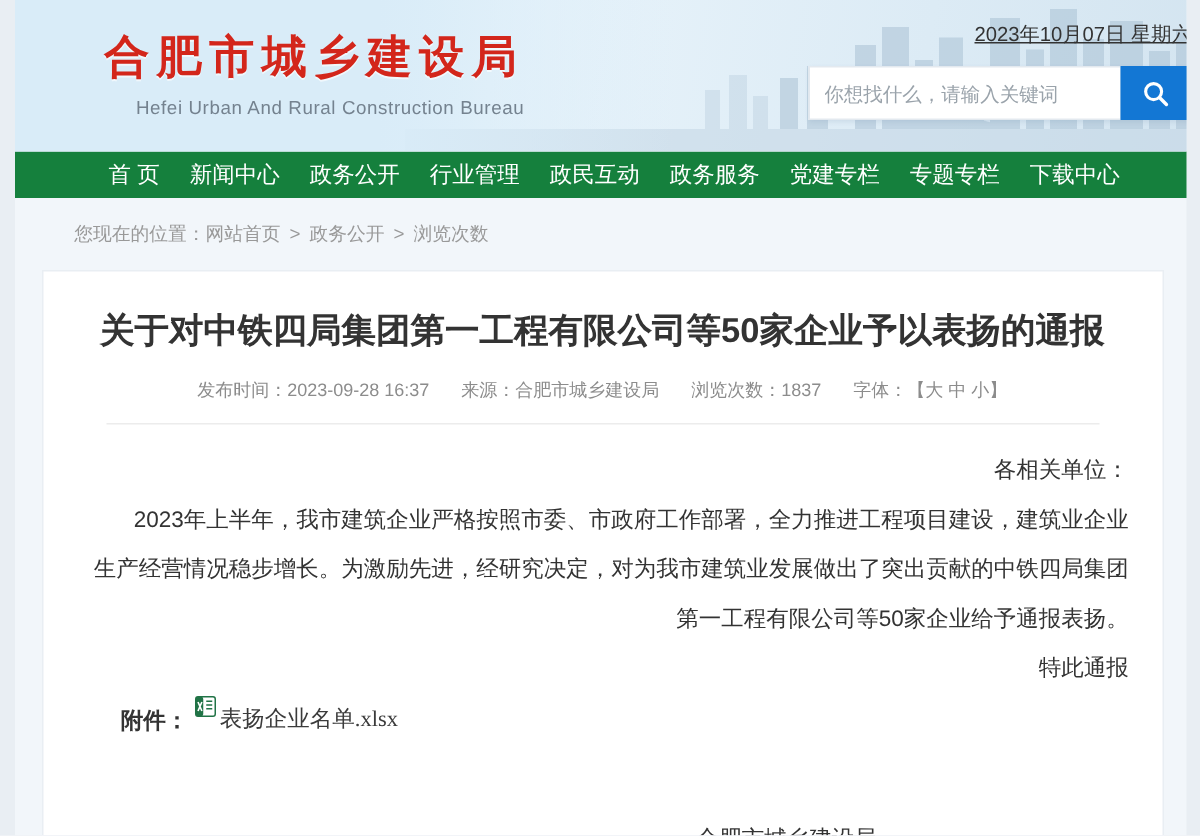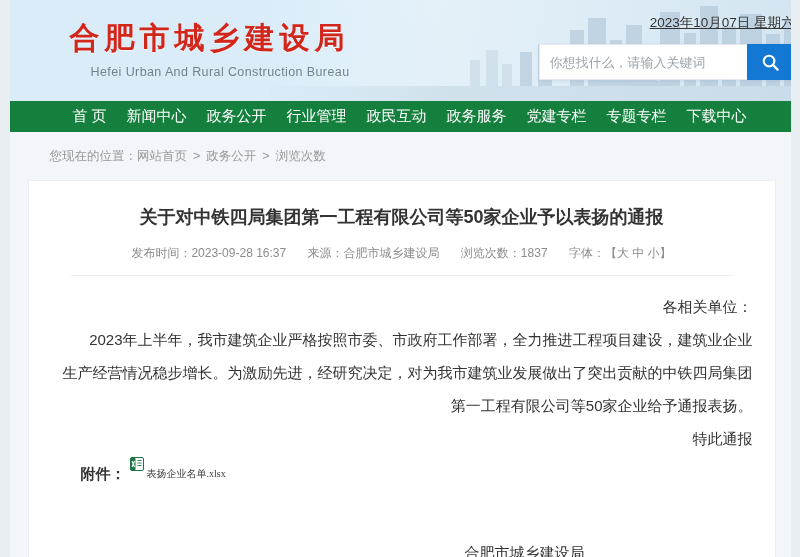--- a/index.html
+++ b/index.html
@@ -34,33 +34,33 @@
   
   .breadcrumb { height:48px; display:flex; align-items:center; padding-left:40px;
     font-size:12.5px; color:#999; }
   .breadcrumb a { color:#999; text-decoration:none; }
   .bc-sep { margin:0 6px; color:#999; }
 
   
   .content-box { margin:0 15px 0 18px; background:#fff; border:1px solid #e9eef3; border-bottom:none;
     height:377px; overflow:hidden; }
   .article-head { padding:24px 20px 0; text-align:center; }
-  .article-title { font-size:18px; font-weight:700; color:#333; }
+  .article-title { font-size:23px; font-weight:700; color:#333; }
   .article-meta { margin-top:16px; font-size:12px; color:#8c8c8c; }
   .article-meta span { margin:0 9px; }
   .head-divider { margin:13px 22px 0; border-bottom:1px solid #ececec; }
 
   .article-body { padding:14px 22px 0; font-size:15px; color:#333; line-height:33px; }
   .article-body p { margin:0;text-align:right; }
   .indent { text-indent:2em; }
   .attachment-line { display:flex; align-items:flex-start; padding-left:2em; margin-top:2px; }
   .attach-label { font-weight:700; }
   .excel-icon { display:inline-block; margin:0 3px 0 4px; }
   .attach-link { color:#3b3b3b; text-decoration:none;
-    font-family:"Liberation Serif","DejaVu Serif",serif; font-size:10px; }
+    font-family:"Liberation Serif","DejaVu Serif",serif; font-size:15px; }
 
   .signature { width:max-content; margin:46px 168px 0 auto; text-align:center; font-size:15px; color:#333; }
 </style>
 </head>
 <body>
 
 <div class="page">
 
   <div class="header">
     <svg class="skyline" width="540" height="101" viewBox="0 0 540 101">

